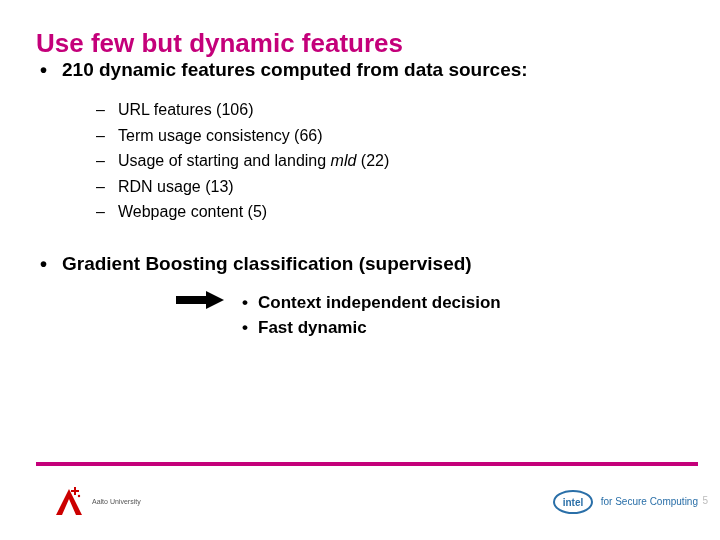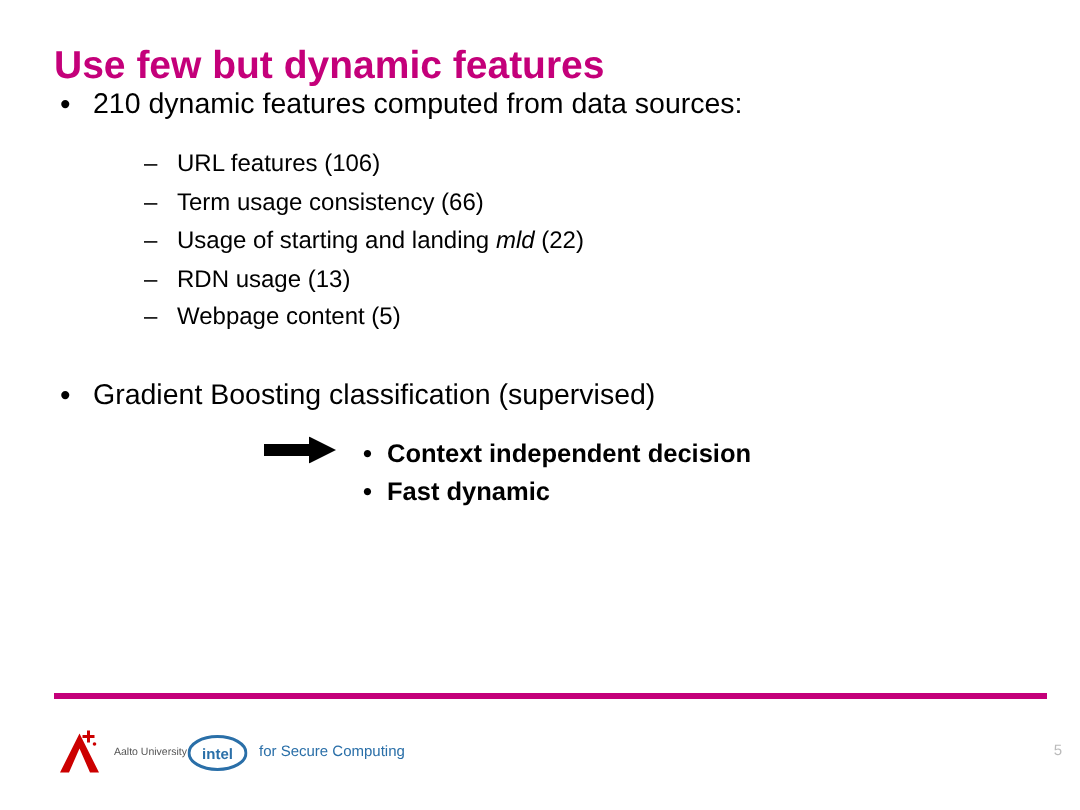--- a/index.html
+++ b/index.html
@@ -22,20 +22,21 @@
     font-weight: bold;
   }
   .content {
     color: #000;
   }
   .bullet-main {
     font-size: 19px;
     margin-bottom: 16px;
     padding-left: 26px;
     position: relative;
+    font-weight: bold;
   }
   .bullet-main::before {
     content: "•";
     position: absolute;
     left: 4px;
     font-size: 20px;
   }
   .sub-list {
     margin-left: 60px;
     margin-bottom: 28px;
@@ -79,25 +80,26 @@
   .divider {
     position: absolute;
     left: 36px;
     right: 22px;
     bottom: 74px;
     height: 4px;
     background: #c4007a;
   }
   .footer {
     position: absolute;
-    left: 36px;
+    left: 52px;
     right: 22px;
     bottom: 12px;
     height: 52px;
     display: flex;
+    justify-content: space-between;
     align-items: center;
   }
   .logo-aalto {
     display: flex;
     align-items: center;
   }
   .logo-aalto .mark {
     width: 34px;
     height: 34px;
     margin-right: 6px;

